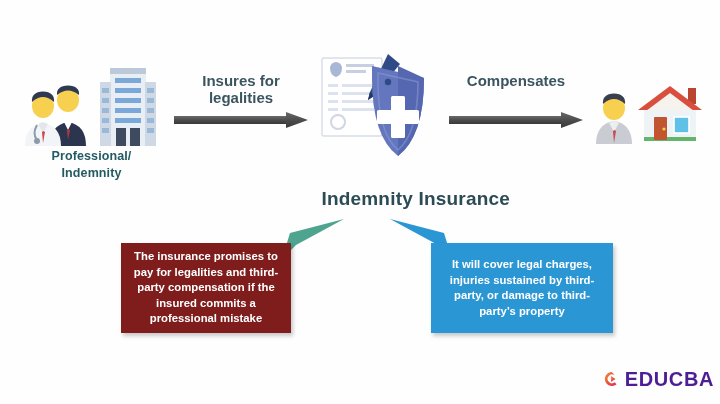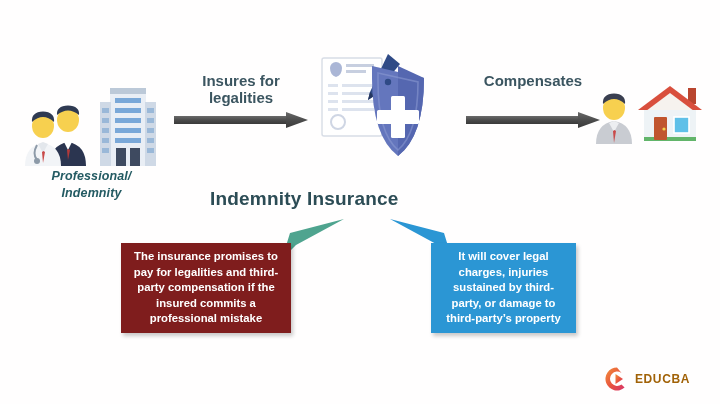--- a/index.html
+++ b/index.html
@@ -19,24 +19,23 @@
     position: absolute;
     inset: 0;
     width: 720px;
     height: 404px;
   }
 
   
   #professional-group {
     position: absolute;
     left: 14px;
-    top: 76px;
+    top: 56px;
     width: 160px;
     height: 120px;
-    font-style: italic;
   }
   #professional-people { position: absolute; left: 6px; top: 28px; }
   #office-building { position: absolute; left: 84px; top: 4px; }
   .actor-label {
     position: absolute;
     text-align: center;
     color: #245b63;
     font-weight: bold;
     font-size: 12.5px;
     line-height: 17px;
@@ -55,21 +54,21 @@
     top: 82px;
     width: 130px;
     height: 100px;
   }
   #thirdparty-person { position: absolute; left: 4px; top: 10px; }
   #thirdparty-house { position: absolute; left: 48px; top: 2px; }
 
   
   .arrow-group { position: absolute; }
   #arrow-left-group { left: 174px; top: 72px; width: 134px; height: 62px; }
-  #arrow-right-group { left: 466px; top: 72px; width: 134px; height: 62px; text-decoration: underline; }
+  #arrow-right-group { left: 449px; top: 72px; width: 134px; height: 62px; text-decoration: underline; }
   .arrow-label {
     position: absolute;
     top: 0;
     left: 0;
     width: 134px;
     text-align: center;
     color: #3b5560;
     font-weight: bold;
     font-size: 15px;
     line-height: 17px;
@@ -82,21 +81,21 @@
     left: 316px;
     top: 52px;
     width: 120px;
     height: 124px;
   }
   #main-title {
     position: absolute;
     left: 210px;
     top: 188px;
     width: 300px;
-    text-align: left;
+    text-align: right;
     color: #2c4c55;
     font-size: 19px;
     font-weight: bold;
     letter-spacing: .2px;
   }
 
   
   .callout {
     position: absolute;
     box-sizing: border-box;
@@ -114,41 +113,41 @@
   #callout-green {
     left: 121px;
     top: 243px;
     width: 170px;
     height: 90px;
     background: #7f1d1d;
   }
   #callout-blue {
     left: 431px;
     top: 243px;
-    width: 145px;
+    width: 182px;
     height: 90px;
     background: #2b96d4;
   }
   .callout-tail { position: absolute; }
   #callout-green-tail { left: 282px; top: 219px; }
   #callout-blue-tail { left: 390px; top: 219px; }
 
   
   #educba-logo {
     position: absolute;
     left: 604px;
     top: 364px;
     width: 110px;
     height: 30px;
     display: flex;
     align-items: center;
   }
   #educba-wordmark {
-    color: #a16207;
-    font-size: 12px;
+    color: #4c1d95;
+    font-size: 20px;
     font-weight: bold;
     letter-spacing: .6px;
     margin-left: 5px;
   }
 </style>
 </head>
 <body>
 
 <div class="canvas">
 

